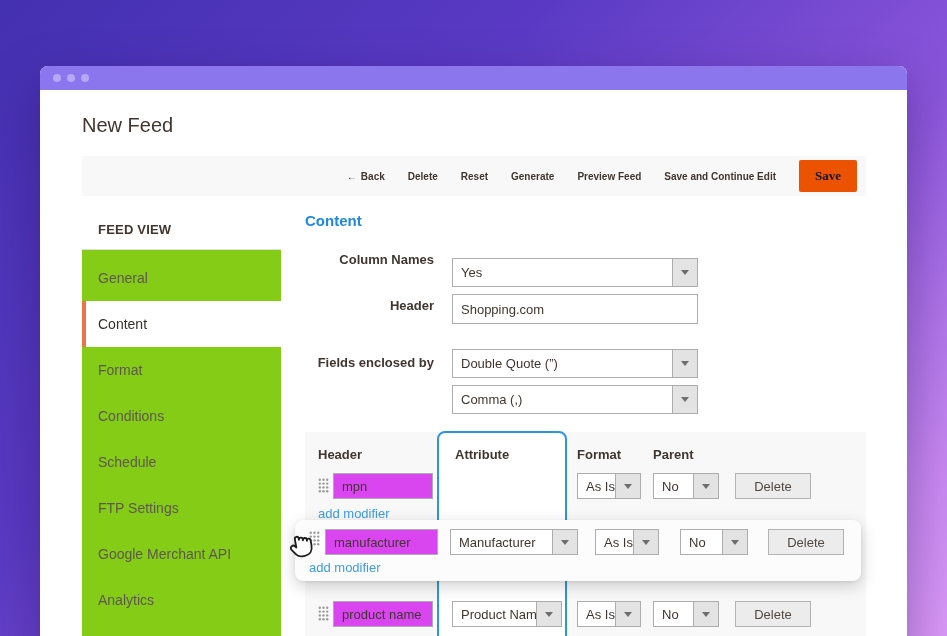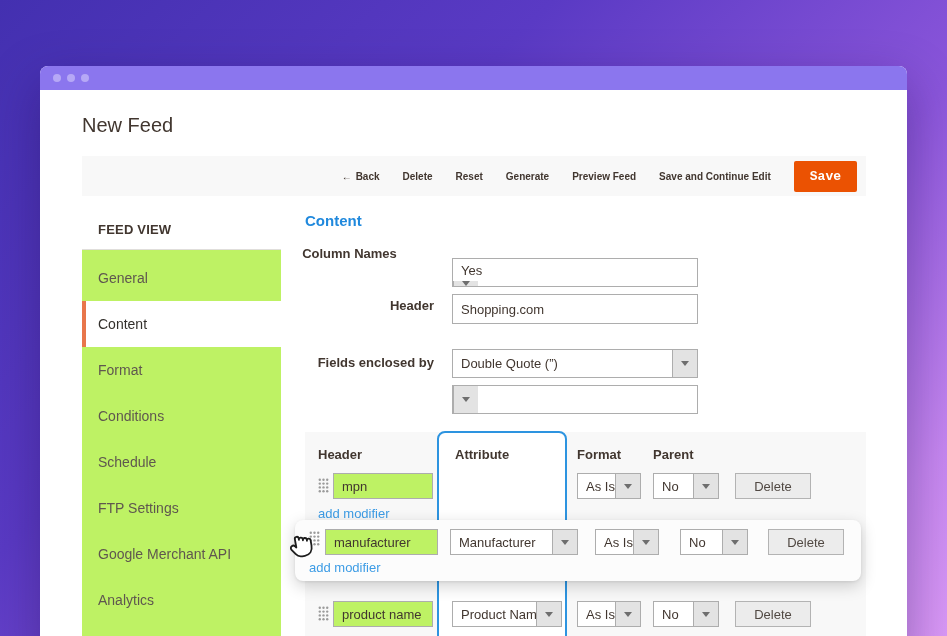--- a/index.html
+++ b/index.html
@@ -13,29 +13,29 @@
     background:#fff; border-radius:8px 8px 0 0; overflow:hidden;
     box-shadow:0 18px 50px rgba(30,10,70,.35);
     margin-top:28px;
   }
   .titlebar { position:absolute; left:0; top:0; width:100%; height:24px; background:#8b76ee; display:flex; align-items:center; padding-left:13px; gap:6px; }
   .dot { width:8px; height:8px; border-radius:50%; background:#b6a8f6; display:inline-block; }
   .page-title { position:absolute; left:42px; top:48px; font-size:20px; color:#41362f; }
   .toolbar { position:absolute; left:42px; top:90px; width:784px; height:40px; background:#f8f8f8; display:flex; align-items:center; justify-content:flex-end; gap:23px; padding-right:9px; }
   .tb-link { font-size:10px; font-weight:600; color:#41362f; cursor:pointer; white-space:nowrap; }
   .tb-link .arrow { font-weight:400; margin-right:4px; color:#41362f; }
-  .save-btn { background:#eb5202; color:#ffffff; border:none; font-family:Liberation Mono, monospace; font-size:13px; font-weight:600; padding:8px 16px; border-radius:2px; cursor:pointer; }
+  .save-btn { background:#eb5202; color:#0f172a; border:none; font-family:Liberation Serif, serif; font-size:13px; font-weight:600; padding:8px 16px; border-radius:2px; cursor:pointer; }
   .sidebar { position:absolute; left:42px; top:147px; width:199px; }
   .sb-header { height:37px; line-height:34px; padding-left:16px; font-size:13px; font-weight:700; color:#41362f; border-bottom:1px solid #e0dedb; background:#fff; letter-spacing:.2px; }
-  .sb-items { background:#bef264; padding:5px 0 14px 0; }
+  .sb-items { background:#84cc16; padding:5px 0 14px 0; }
   .sb-item { height:46px; line-height:46px; padding-left:16px; font-size:14px; color:#5f574f; cursor:pointer; }
   .sb-item.active { background:#fff; border-left:4px solid #e8764b; padding-left:12px; color:#33302c; }
   .section-title { position:absolute; left:265px; top:146px; font-size:15px; font-weight:700; color:#2089dd; }
   .form-label { position:absolute; left:225px; width:169px; text-align:right; font-size:13px; font-weight:600; color:#41362f; }
-  .text-input { position:absolute; border:1px solid #adadad; background:#bef264; font-family:inherit; font-size:13px; color:#41362f; padding:0 8px; }
+  .text-input { position:absolute; border:1px solid #adadad; background:#d946ef; font-family:inherit; font-size:13px; color:#41362f; padding:0 8px; }
   .textarea { position:absolute; border:1px solid #adadad; background:#fff; font-family:inherit; font-size:13px; color:#41362f; padding:7px 8px; resize:none; overflow:hidden; }
   .select { position:absolute; height:29px; background:#fff; border:1px solid #adadad; display:flex; cursor:pointer; }
   .select.sm { height:26px; }
   .select-value { flex:1; padding:0 0 0 8px; font-size:13px; color:#41362f; display:flex; align-items:center; overflow:hidden; white-space:nowrap; }
   .select-arrow { width:25px; background:#e3e3e3; border-left:1px solid #adadad; display:flex; align-items:center; justify-content:center; flex:none; }
   .select-arrow i { width:0; height:0; border-left:4px solid transparent; border-right:4px solid transparent; border-top:5px solid #6e6e6e; }
   .grid-area { position:absolute; left:265px; top:366px; width:561px; height:228px; background:#f8f8f8; }
   .col-highlight { position:absolute; left:397px; top:365px; width:130px; height:250px; background:#fff; border:2px solid #2d94e0; border-radius:8px; z-index:1; }
   .grid-head { position:absolute; font-size:13px; font-weight:700; color:#41362f; z-index:2; }
   .handle { position:absolute; z-index:2; cursor:grab; }
@@ -77,40 +77,41 @@
       <div class="sb-item">Conditions</div>
       <div class="sb-item">Schedule</div>
       <div class="sb-item">FTP Settings</div>
       <div class="sb-item">Google Merchant API</div>
       <div class="sb-item">Analytics</div>
     </div>
   </div>
 
   <div class="section-title">Content</div>
 
-  <div class="form-label" style="top:180px;text-align:center;">Column Names</div>
-  <div class="select" style="left:412px; top:192px; width:246px;flex-direction:column;">
+  <div class="form-label" style="top:186px;">Column Names</div>
+  <div class="select" style="left:412px; top:192px; width:246px;">
     <span class="select-value">Yes</span>
     <span class="select-arrow">
         <i></i>
       </span>
   </div>
 
   <div class="form-label" style="top:232px;">Header</div>
   <textarea class="textarea" style="left: 412px; top: 228px; width: 246px; height: 30px;">Shopping.com</textarea>
 
   <div class="form-label" style="top:289px;">Fields enclosed by</div>
   <div class="select" style="left:412px; top:283px; width:246px;">
     <span class="select-value">Double Quote (”)</span>
     <span class="select-arrow">
         <i></i>
       </span>
   </div>
 
   <div class="select" style="left:412px; top:319px; width:246px;">
+    <span class="select-value">Comma (,)</span>
     <span class="select-arrow">
         <i></i>
       </span>
   </div>
 
   <div class="grid-area"></div>
   <div class="col-highlight"></div>
 
   <div class="grid-head" style="left:278px; top:381px;">Header</div>
   <div class="grid-head" style="left:415px; top:381px;">Attribute</div>

